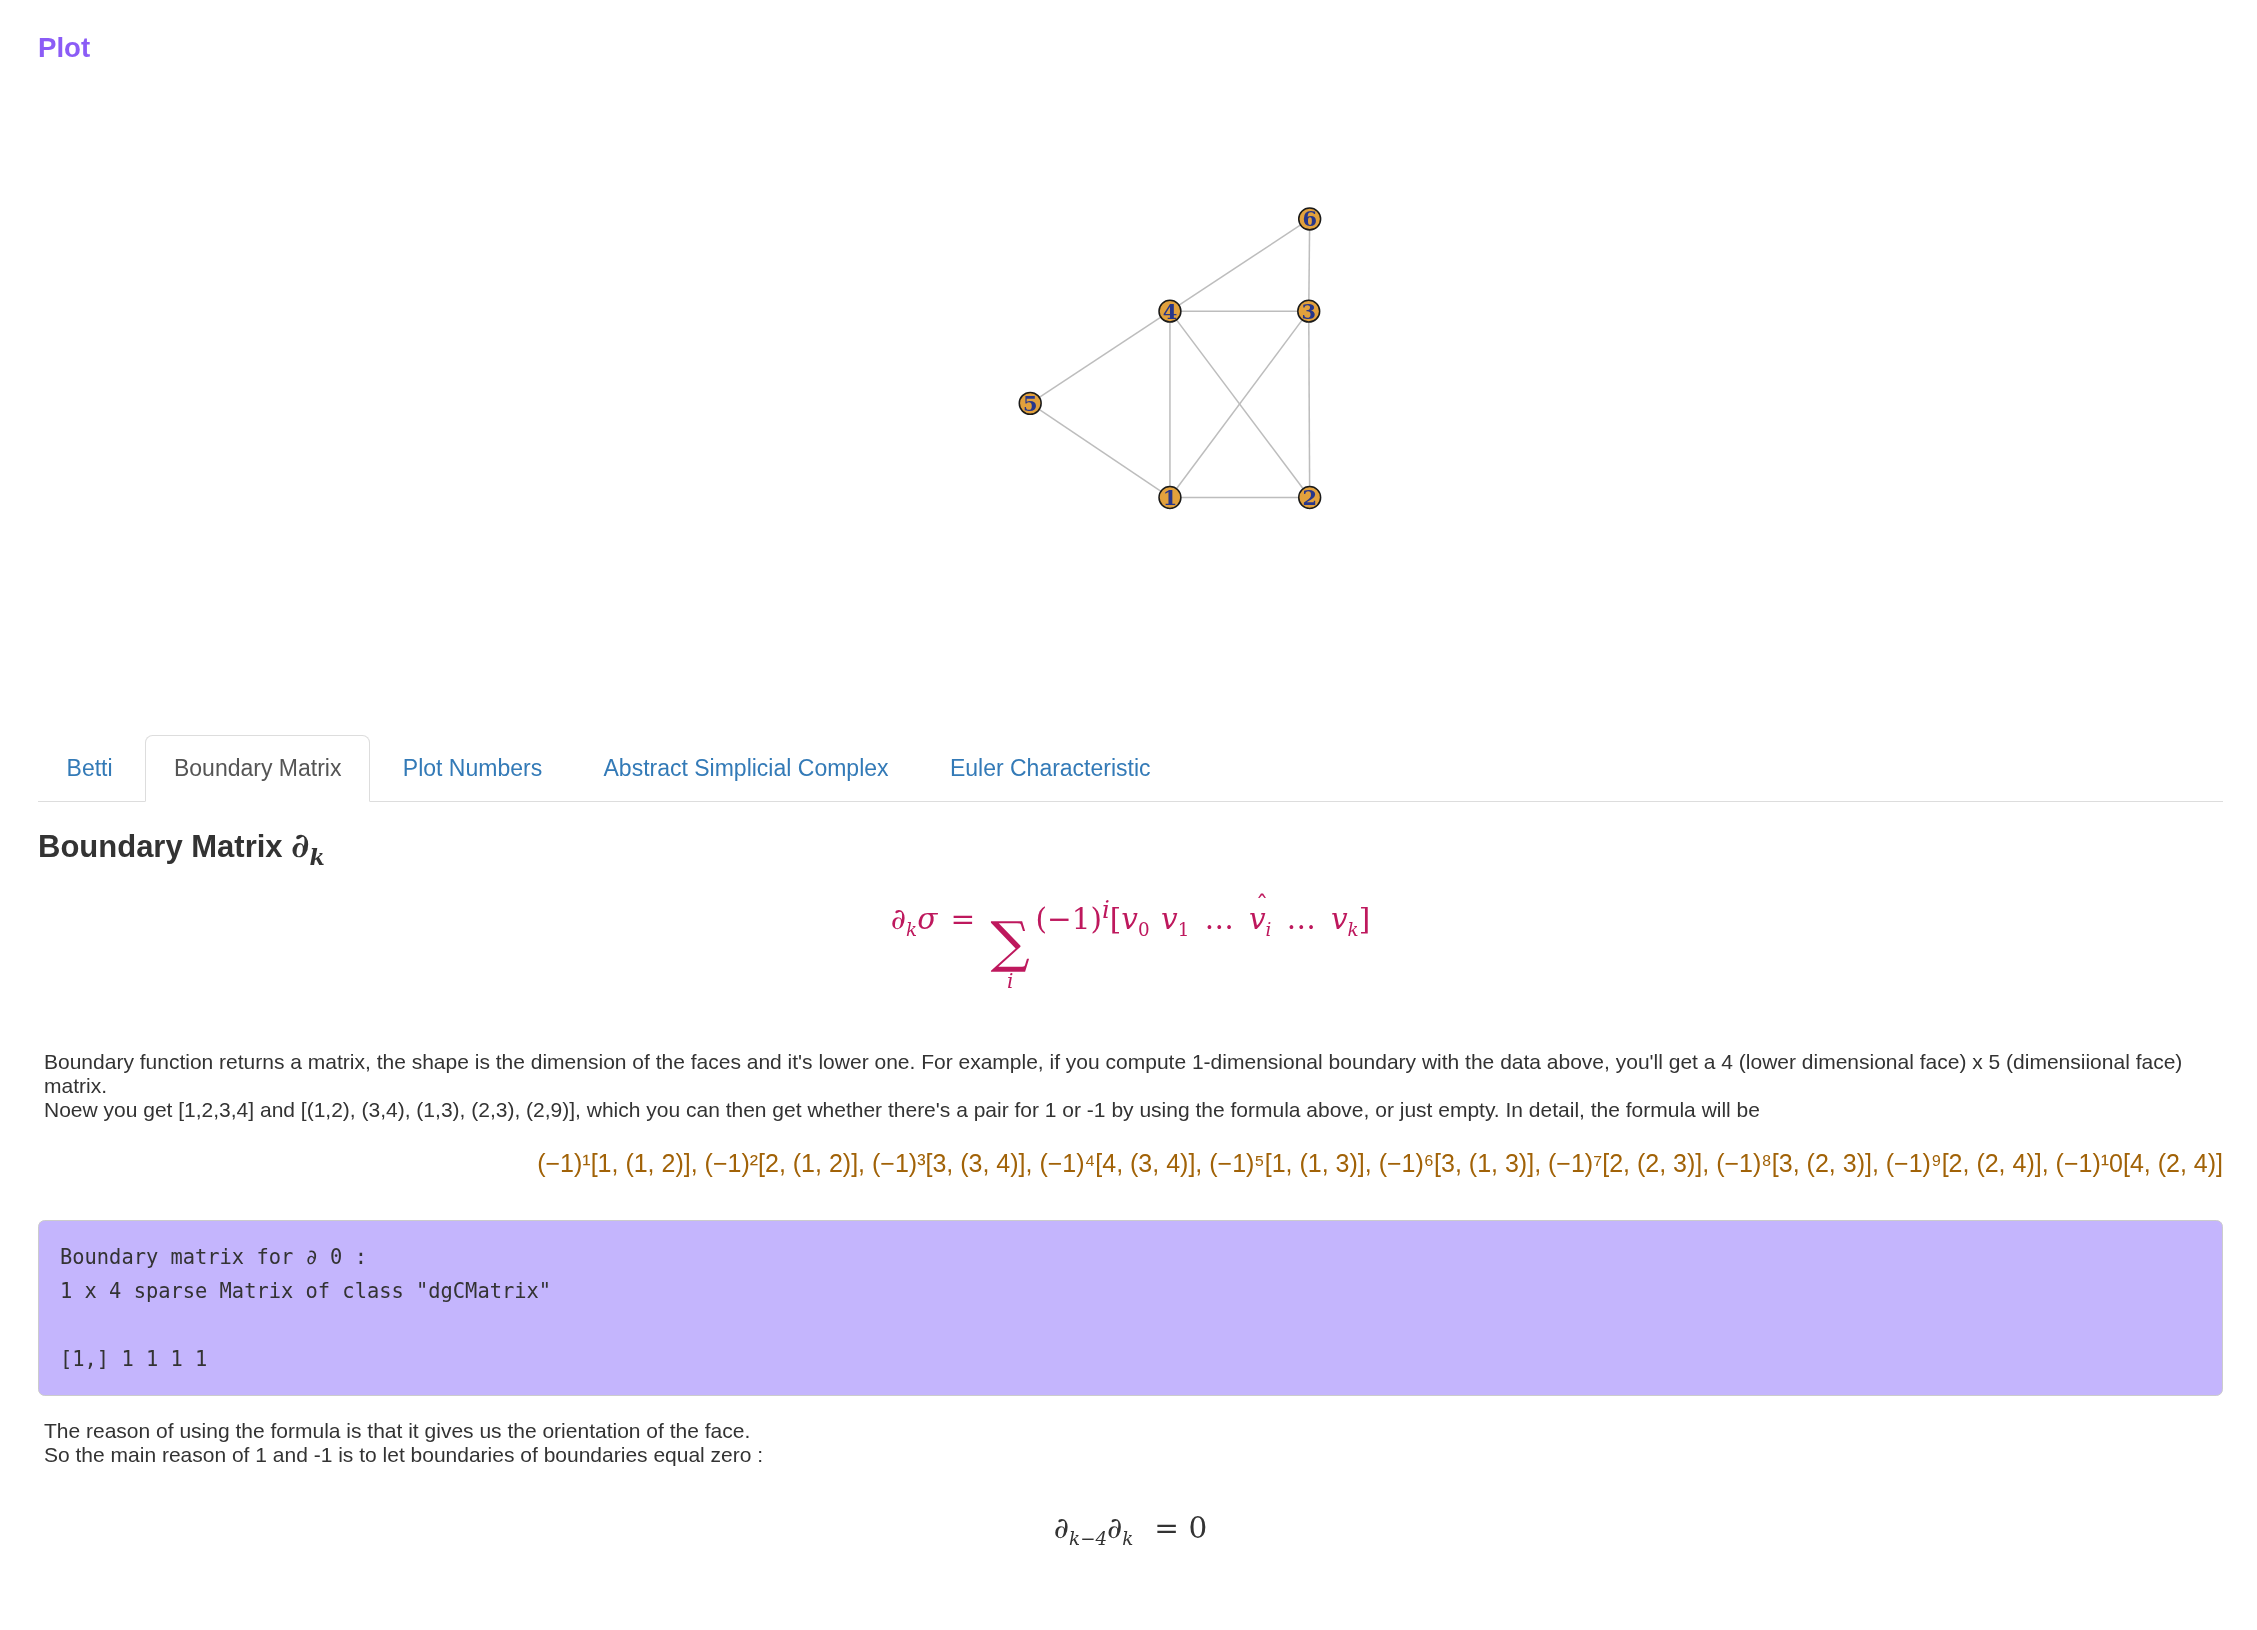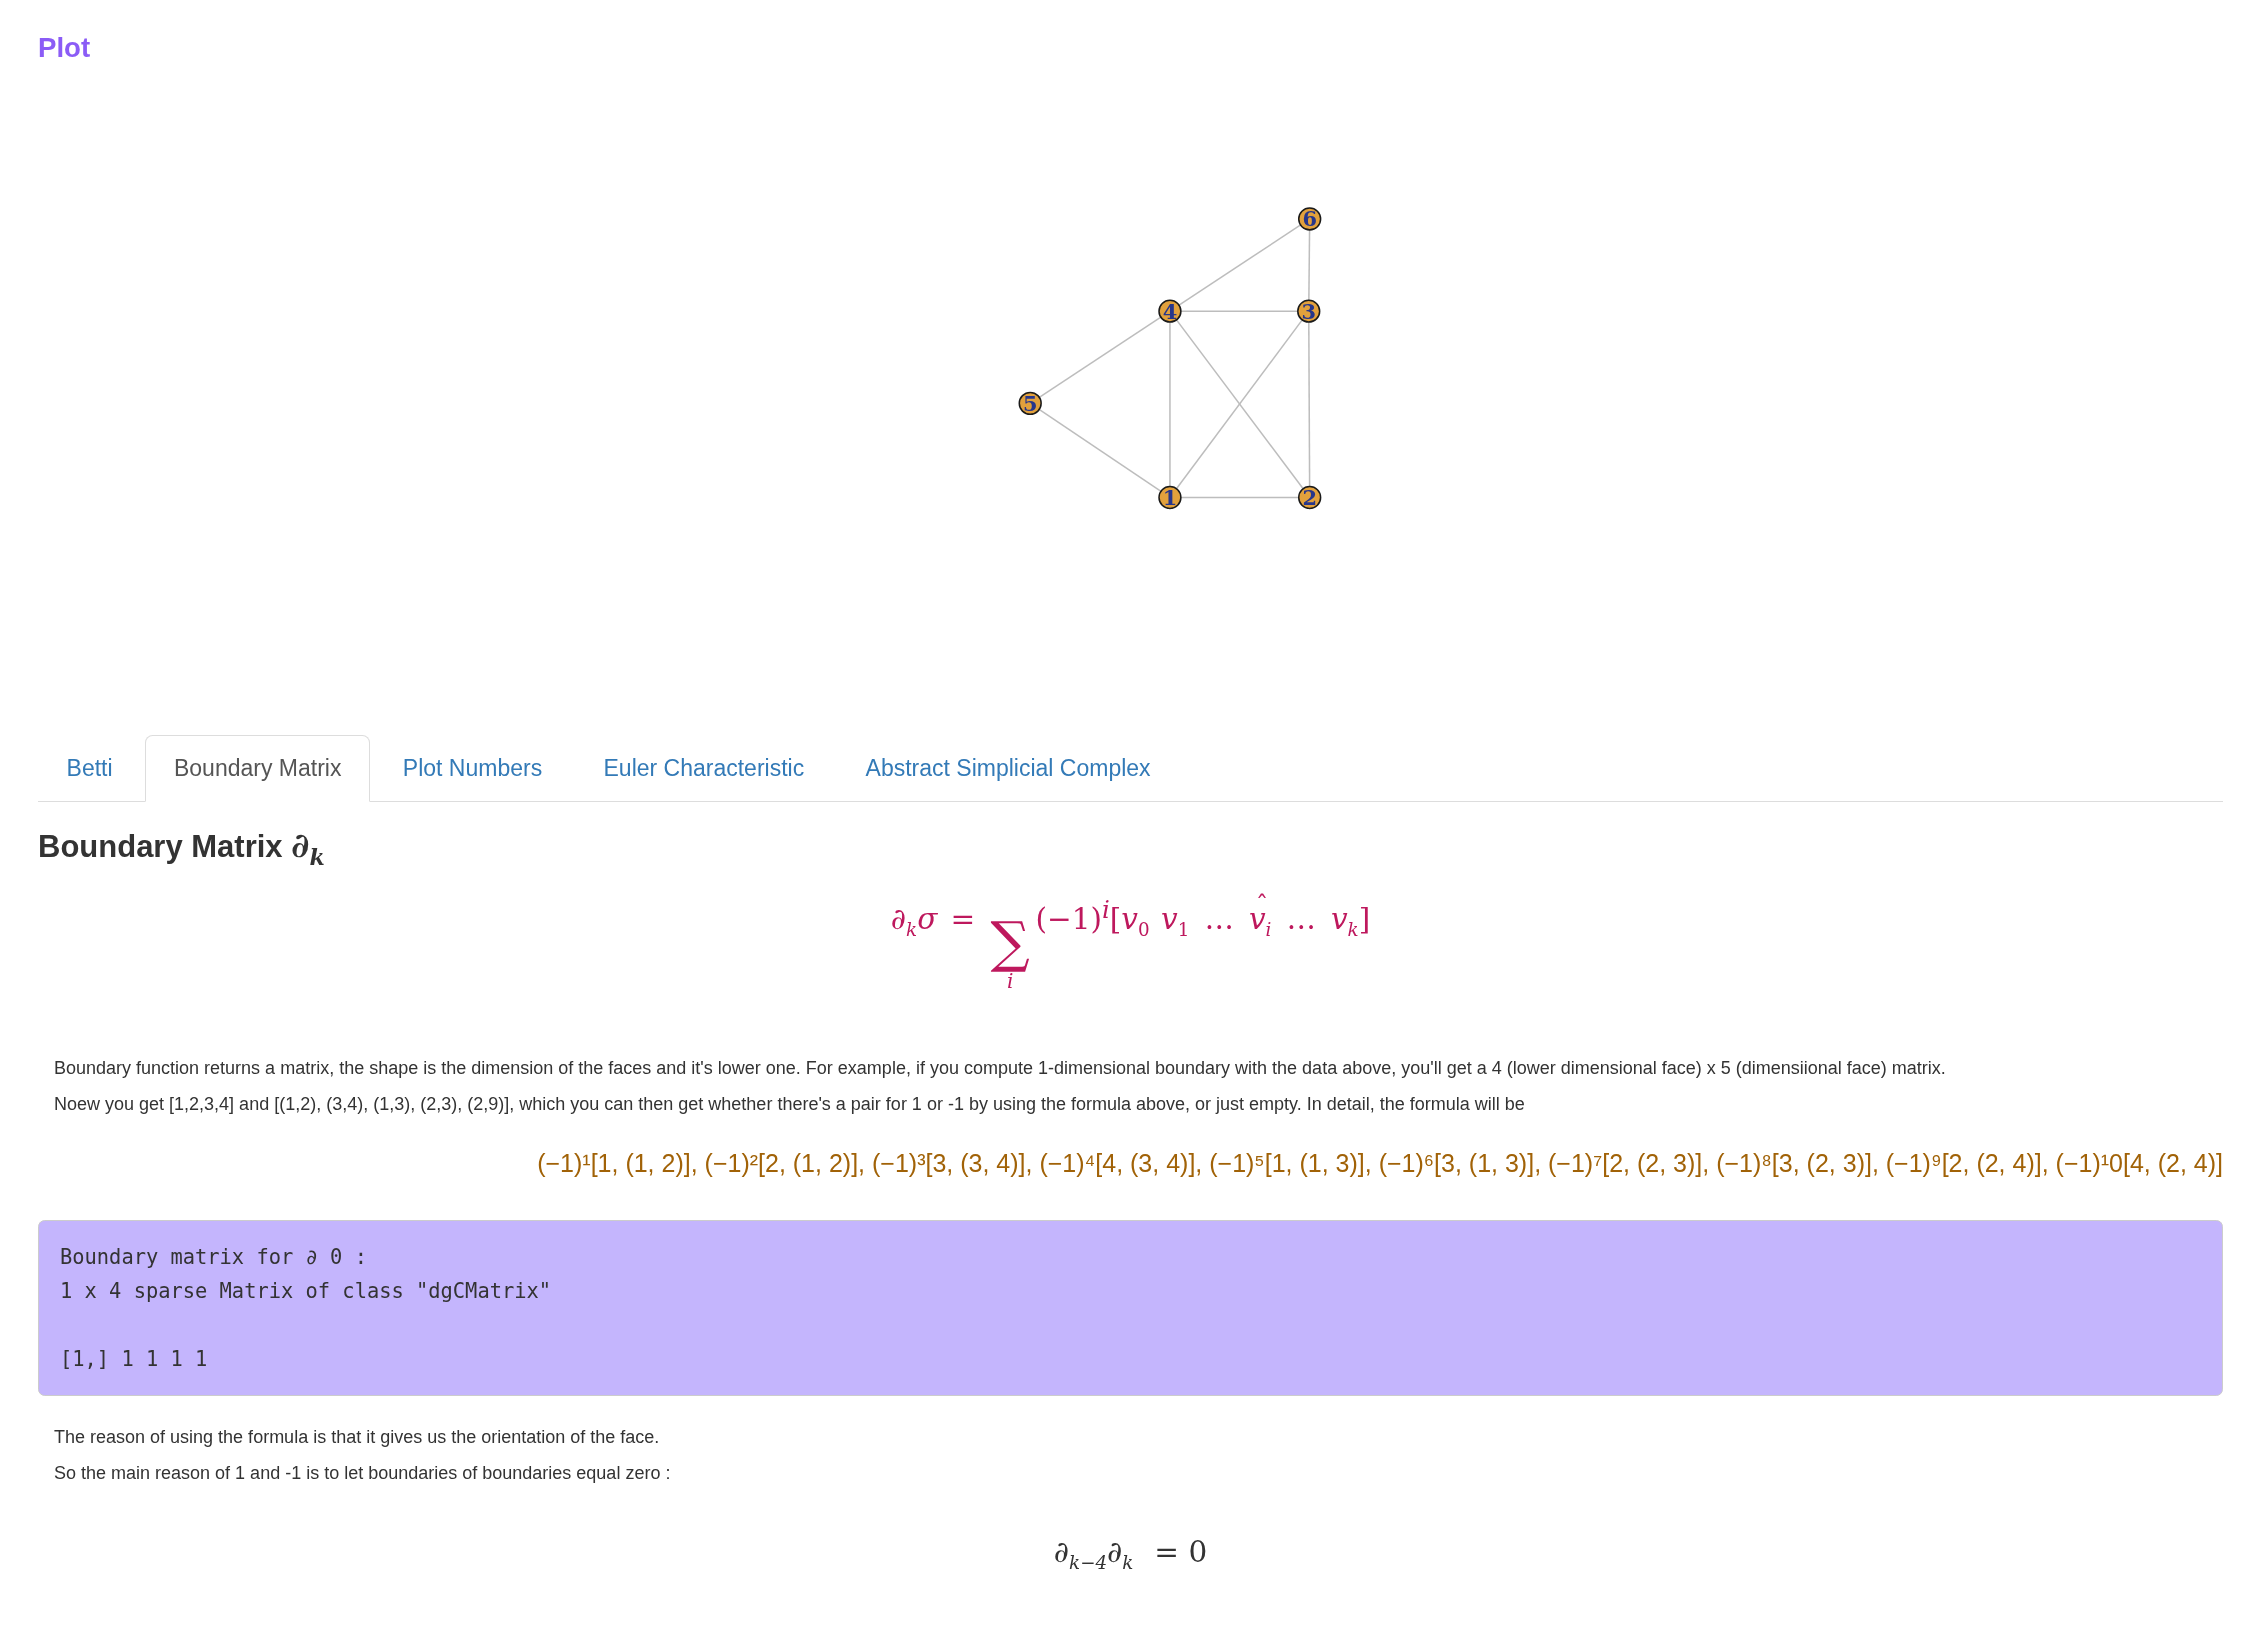--- a/index.html
+++ b/index.html
@@ -46,21 +46,21 @@
   .math-display sub.it, .math-display sup.it { font-style: italic; }
   .math-display .eq { margin: 0 13.3px; }
   .sum { display: inline-flex; flex-direction: column; align-items: center; vertical-align: -32px; margin: 0 5.7px 0 1.9px; }
   .sum .sigma { font-size: 55px; line-height: 55px; }
   .sum .sum-idx { font-size: 20px; font-style: italic; line-height: 23px; }
   .vtok { margin-left: 11.4px; }
   .dots { margin: 0 15px; }
   .hat-wrap { position: relative; }
   .hat-wrap .hat { position: absolute; top: -0.48em; left: 58%; transform: translateX(-50%); font-size: 0.85em; }
 
-  .body-text { font-size: 18px; line-height: 36px; color: #333; margin: 16px; }
+  .body-text { font-size: 21px; line-height: 24px; color: #333; margin: 6px; }
   .para-1 { margin-top: 48px; }
   .expansion {
     margin-top: 27px; text-align: right;
     font-family: Liberation Sans, sans-serif; font-size: 25px; color: #a16207; white-space: nowrap;
   }
   pre.console {
     margin: 42px 0 0 0; width: 2185px;
     background: #c4b5fd; border: 1px solid #ccc; border-radius: 6.7px;
     padding: 19px 21px;
     font-family: "DejaVu Sans Mono", monospace; font-size: 20.4px; line-height: 34px;
@@ -103,22 +103,22 @@
       <text x="1043" y="357" text-anchor="middle" dy="0.36em" fill="#27368B" font-family="&quot;DejaVu Serif&quot;, serif" font-size="22" font-weight="bold">5</text>
       <circle cx="1337" cy="163" r="11.5" fill="#E2A13C" stroke="#1a1a1a" stroke-width="1.6"></circle>
       <text x="1337" y="163" text-anchor="middle" dy="0.36em" fill="#27368B" font-family="&quot;DejaVu Serif&quot;, serif" font-size="22" font-weight="bold">6</text>
     </svg>
 </div>
 
 <ul class="nav-tabs">
   <li><a>Betti</a></li>
   <li class="active"><a>Boundary Matrix</a></li>
   <li><a>Plot Numbers</a></li>
+  <li><a>Abstract Simplicial Complex</a></li>
   <li><a>Euler Characteristic</a></li>
-  <li><a>Abstract Simplicial Complex</a></li>
 </ul>
 
 <h2 class="section-heading"><span>Boundary Matrix </span><span class="mathbit"><span>∂</span><sub>k</sub></span></h2>
 
 <div class="math-display">
   <span class="it">∂</span><sub class="it">k</sub><span class="it">σ</span><span class="eq">=</span><span class="sum">
       <span class="sigma">∑</span>
       <span class="sum-idx">i</span>
     </span><span>(−1)</span><sup class="it">i</sup><span>[</span><span class="it">v</span><sub>0</sub><span class="it vtok">v</span><sub>1</sub><span class="dots">…</span><span class="hat-wrap"><span class="hat">ˆ</span><span class="it">v</span><sub class="it">i</sub></span><span class="dots">…</span><span class="it">v</span><sub class="it">k</sub><span>]</span>
 </div>

